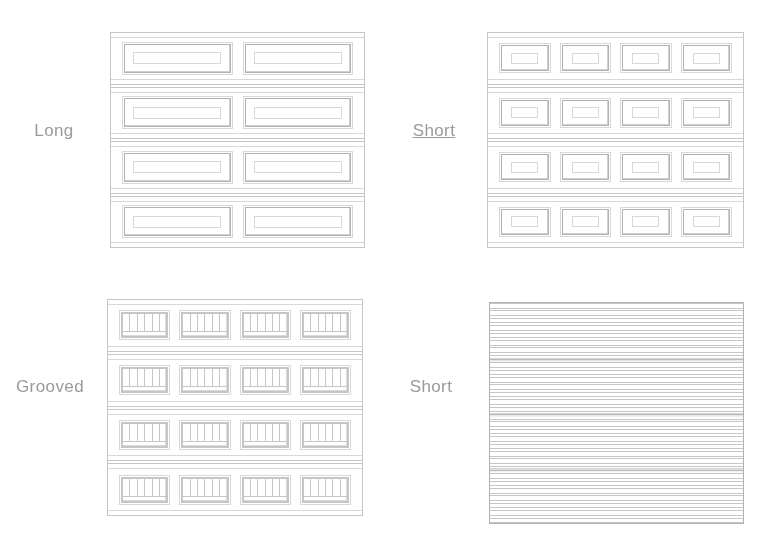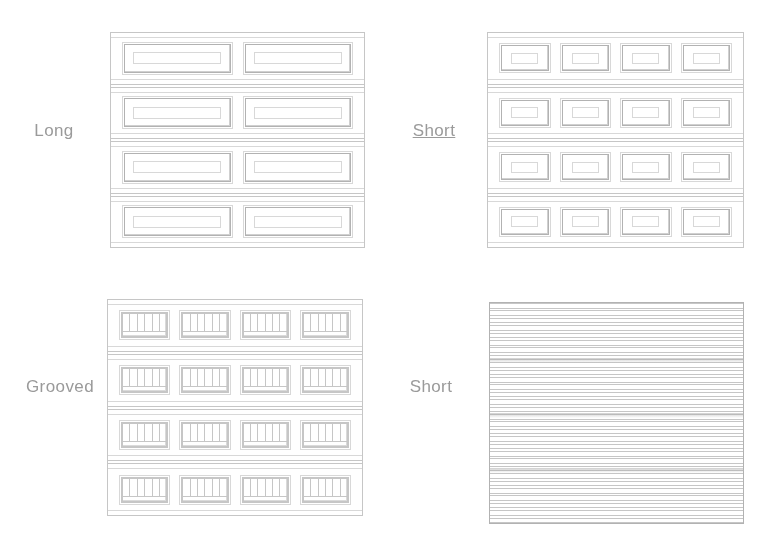--- a/index.html
+++ b/index.html
@@ -19,21 +19,21 @@
     position:absolute;
     color:var(--label-text);
     font-size:17px;
     font-weight:400;
     letter-spacing:.4px;
     text-align:center;
     line-height:22px;
   }
   #label-long{left:10px;top:120px;width:88px;}
   #label-short{left:390px;top:120px;width:88px;text-decoration:underline;}
-  #label-grooved{left:12px;top:376px;width:96px;}
+  #label-grooved{left:2px;top:376px;width:96px;}
   #label-ribbed{left:387px;top:376px;width:88px;}
 
   .door{
     position:absolute;
     box-sizing:border-box;
     background:#ffffff;
     border:1px solid var(--line-mid);
     display:flex;
     flex-direction:column;
   }

